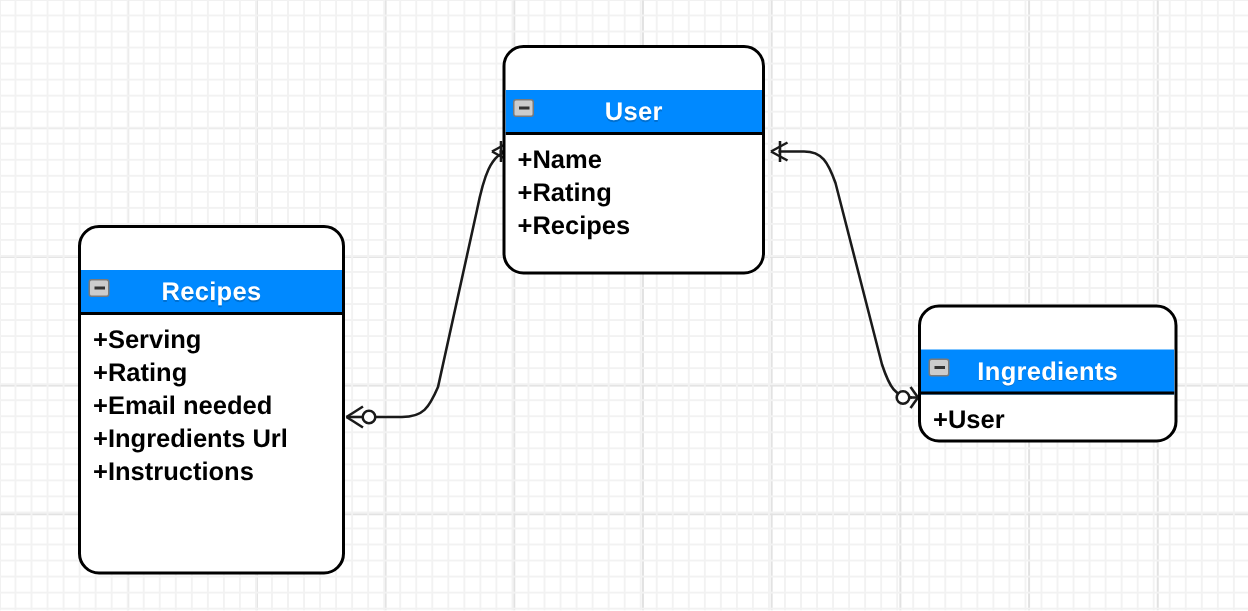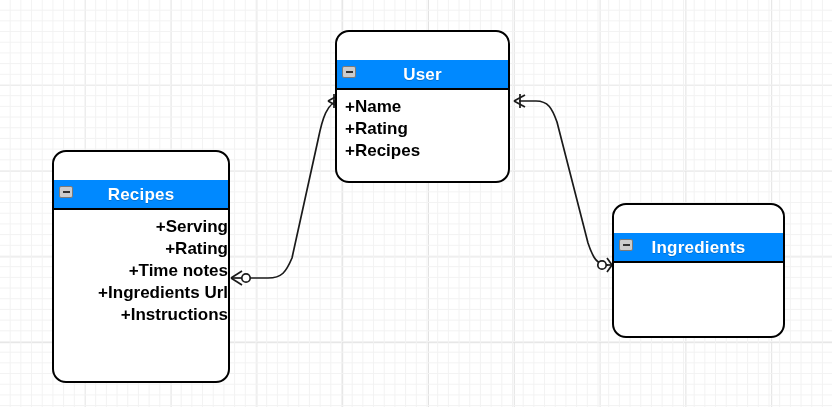--- a/index.html
+++ b/index.html
@@ -127,53 +127,56 @@
 
       <g>
         <circle cx="602" cy="265" r="4.2" fill="#ffffff" stroke="#1a1a1a" stroke-width="1.7"></circle>
         <line x1="612" y1="265" x2="607" y2="258" stroke="#1a1a1a" stroke-width="1.7"></line>
         <line x1="612" y1="265" x2="607" y2="265" stroke="#1a1a1a" stroke-width="1.7"></line>
         <line x1="612" y1="265" x2="607" y2="272" stroke="#1a1a1a" stroke-width="1.7"></line>
       </g>
     </g>
   </svg>
 
-  <div class="uml-class" style="left:52px; top:150px; width:178px; height:233px;text-align:right;">
+  <div class="uml-class" style="left:52px; top:150px; width:178px; height:233px;">
     <div class="uml-header">
       <span class="collapse-icon">
         <span class="bar"></span>
       </span>
       <span class="uml-title">Recipes</span>
     </div>
     <div class="uml-body">
       <div class="uml-attr">+Serving</div>
       <div class="uml-attr">+Rating</div>
-      <div class="uml-attr">+Time notes</div>
+      <div class="uml-attr">+Email needed</div>
       <div class="uml-attr">+Ingredients Url</div>
       <div class="uml-attr">+Instructions</div>
       <div class="uml-attr"></div>
     </div>
   </div>
 
   <div class="uml-class" style="left:335px; top:30px; width:175px; height:153px;">
     <div class="uml-header">
       <span class="collapse-icon">
         <span class="bar"></span>
       </span>
       <span class="uml-title">User</span>
     </div>
     <div class="uml-body">
       <div class="uml-attr">+Name</div>
       <div class="uml-attr">+Rating</div>
       <div class="uml-attr">+Recipes</div>
     </div>
   </div>
 
-  <div class="uml-class" style="left:612px; top:203px; width:173px; height:135px;">
+  <div class="uml-class" style="left:612px; top:203px; width:173px; height:92px;">
     <div class="uml-header">
       <span class="collapse-icon">
         <span class="bar"></span>
       </span>
       <span class="uml-title">Ingredients</span>
     </div>
+    <div class="uml-body">
+      <div class="uml-attr">+User</div>
+    </div>
   </div>
 
 </div>
 
 </body></html>

